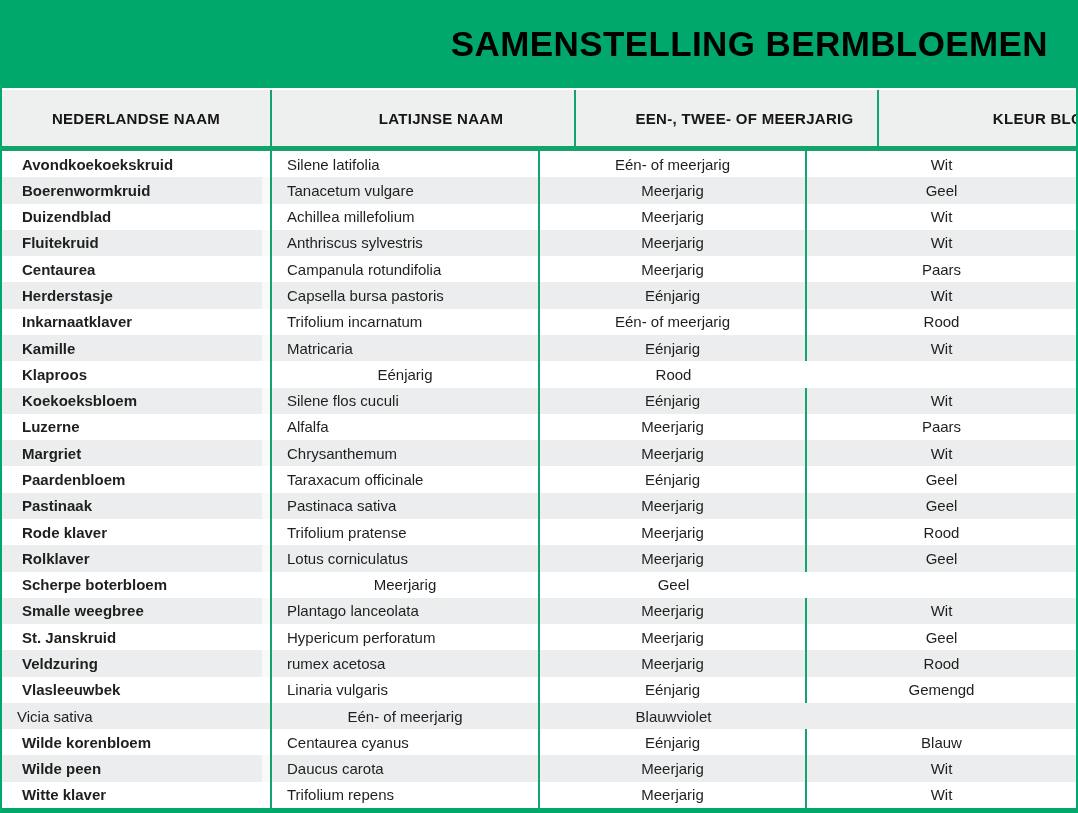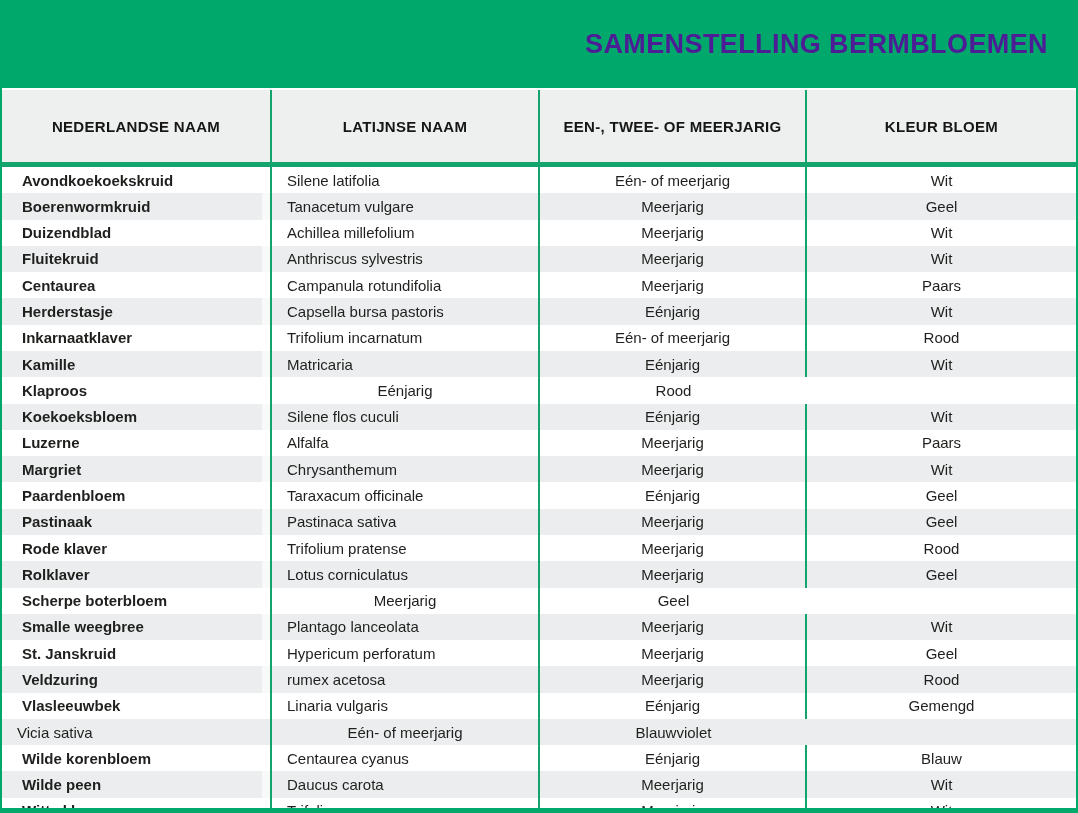--- a/index.html
+++ b/index.html
@@ -25,31 +25,32 @@
   .title-band{
     height:88px;
     margin:-0px -2px 2px -2px;
     background:var(--green);
     display:flex;
     align-items:center;
     justify-content:flex-end;
     padding-right:30px;
   }
   .title-band h1{
-    color:#4c1d95;
-    font-size:27px;
+    color:#000000;
+    font-size:35px;
     font-weight:800;
     letter-spacing:0.4px;
     white-space:nowrap;
   }
   .header-row{
     display:grid;
     grid-template-columns:var(--cols);
-    height:72px;
+    height:56px;
     background:var(--header-bg);
+    gap:36px;
   }
   .header-cell{
     display:flex;
     align-items:center;
     justify-content:center;
     font-size:15px;
     font-weight:700;
     letter-spacing:0.3px;
     color:#161614;
     text-align:center;

